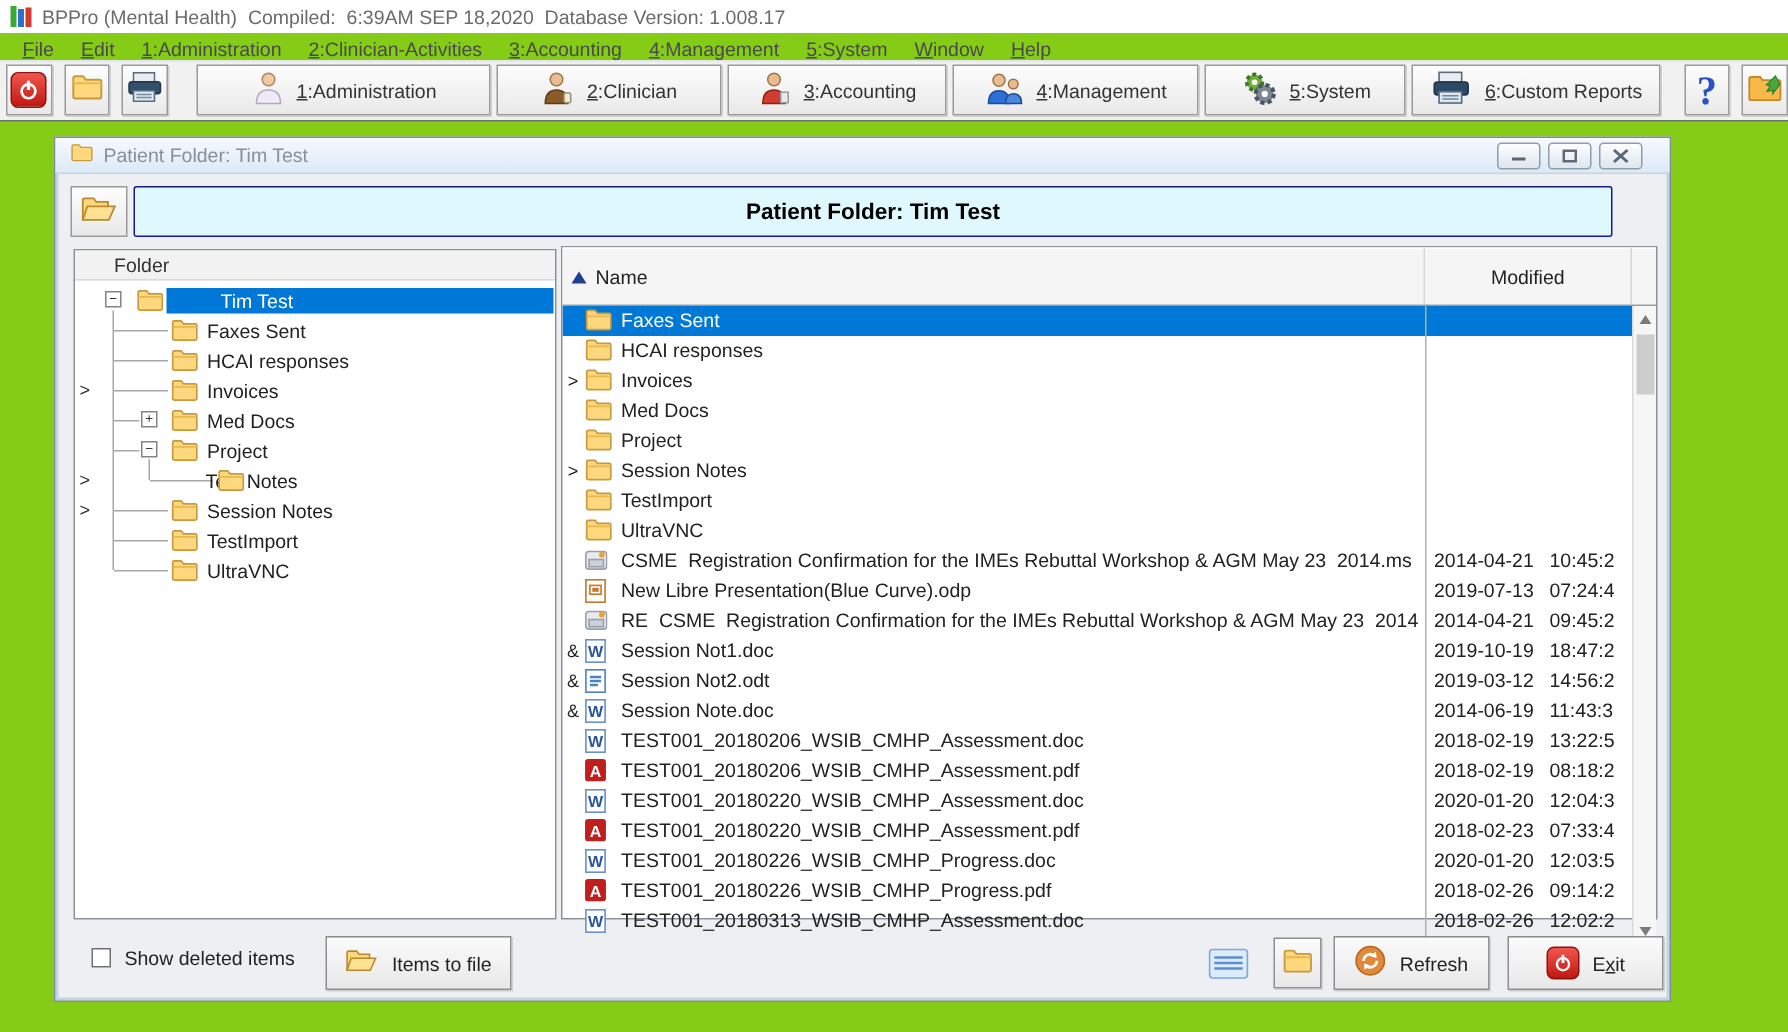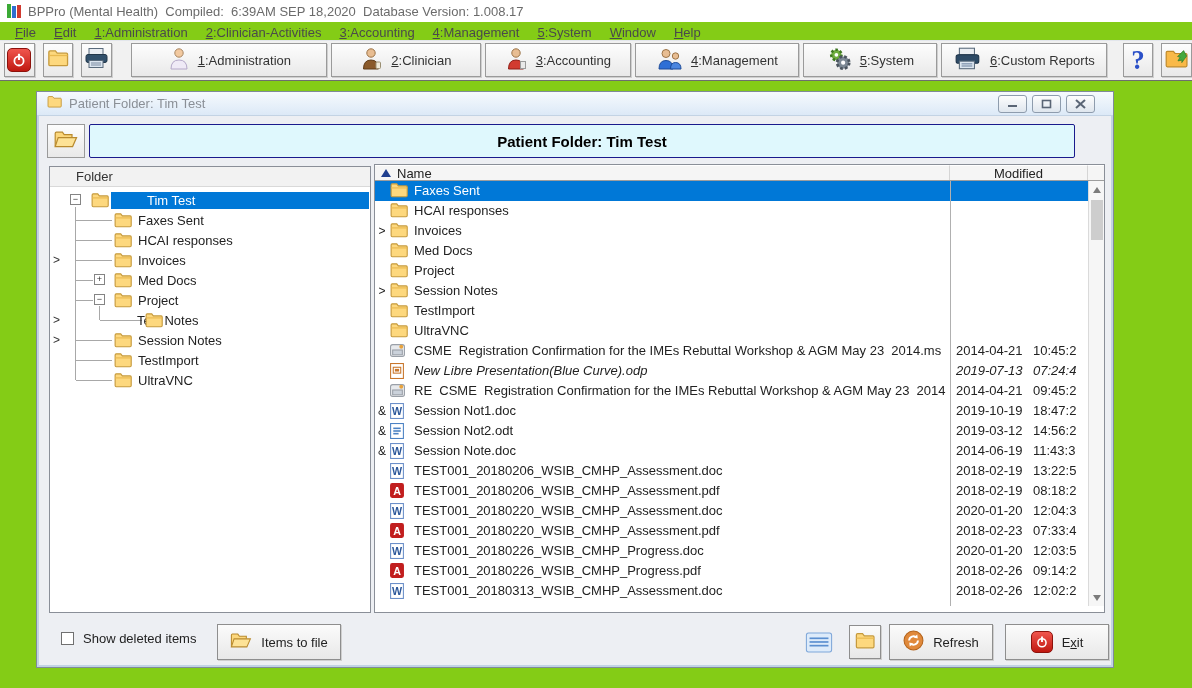--- a/index.html
+++ b/index.html
@@ -50,21 +50,21 @@
   .tree-row { position:absolute; left:0; right:1px; height:20px; display:flex; align-items:center; }
   .tree-label { padding:1px 4px; white-space:pre; }
   .tree-label.sel { background:#0078d7; color:#fff; flex:1; }
   .expand-box { position:absolute; width:11px; height:11px; border:1px solid #848484; background:#fff; font-size:9px; line-height:9px; text-align:center; color:#333; cursor:pointer; }
   .tree-marker { position:absolute; left:3px; color:#333; font-size:12px; }
   .tline { position:absolute; background:#a8a8a8; }
   .tree-folder { position:absolute; top:3px; }
 
   
   .list-panel { position:absolute; left:337px; top:48px; width:731px; height:449px; background:#fff; border:1px solid #8a8f98; }
-  .list-header { height:16px; display:flex; background:#f5f5f5; border-bottom:1px solid #9d9d9d; }
+  .list-header { height:39px; display:flex; background:#f5f5f5; border-bottom:1px solid #9d9d9d; }
   .hcell { border-right:1px solid #d5d5d5; border-top:1px solid #fff; display:flex; align-items:center; padding:0 6px; color:#222; }
   .hcell.name { width:575px; gap:6px; }
   .hcell.mod { width:138px; justify-content:center; }
   .hcell.stub { flex:1; border-right:none; }
   .sort-arrow { width:0; height:0; border-left:5px solid transparent; border-right:5px solid transparent; border-bottom:8px solid #1f3f8f; }
   .list-body { position:relative; height:425px; overflow:hidden; }
   .list-row { position:absolute; left:0; width:713px; height:20px; }
   .list-row .nm { position:absolute; left:0; top:0; width:575px; height:20px; overflow:hidden; display:flex; align-items:center; }
   .list-row .mk { position:absolute; left:2px; width:10px; text-align:center; font-size:12px; }
   .list-row .ic { position:absolute; left:15px; top:2px; }
@@ -448,21 +448,21 @@
                   <span class="ic"><svg width="15" height="14" viewBox="0 0 14 13">
                       <rect x="0.5" y="1.5" width="13" height="11" rx="2" fill="#e8eaed" stroke="#9aa0a8"></rect>
                       <rect x="2.5" y="6.5" width="9" height="4.5" fill="#cbd2db" stroke="#9aa0a8"></rect>
                       <circle cx="10.5" cy="3.5" r="1.8" fill="#e8a33d"></circle>
                     </svg></span>
                   <span class="tx">CSME  Registration Confirmation for the IMEs Rebuttal Workshop &amp; AGM May 23  2014.ms</span>
                 </span>
                 <span class="dt">2014-04-21</span>
                 <span class="tm">10:45:2</span>
               </div>
-              <div class="list-row" style="top: 180px; font-style: italic;">
+              <div class="list-row" style="top: 180px;">
                 <span class="nm">
                   <span class="ic"><svg width="14" height="16" viewBox="0 0 13 15">
                       <rect x="0.5" y="0.5" width="12" height="14" fill="#fff" stroke="#c8762b"></rect>
                       <rect x="3" y="4" width="7" height="5.5" fill="none" stroke="#c8762b"></rect>
                       <rect x="4.5" y="5.5" width="4" height="2.5" fill="#c8762b"></rect>
                     </svg></span>
                   <span class="tx">New Libre Presentation(Blue Curve).odp</span>
                 </span>
                 <span class="dt">2019-07-13</span>
                 <span class="tm">07:24:4</span>

